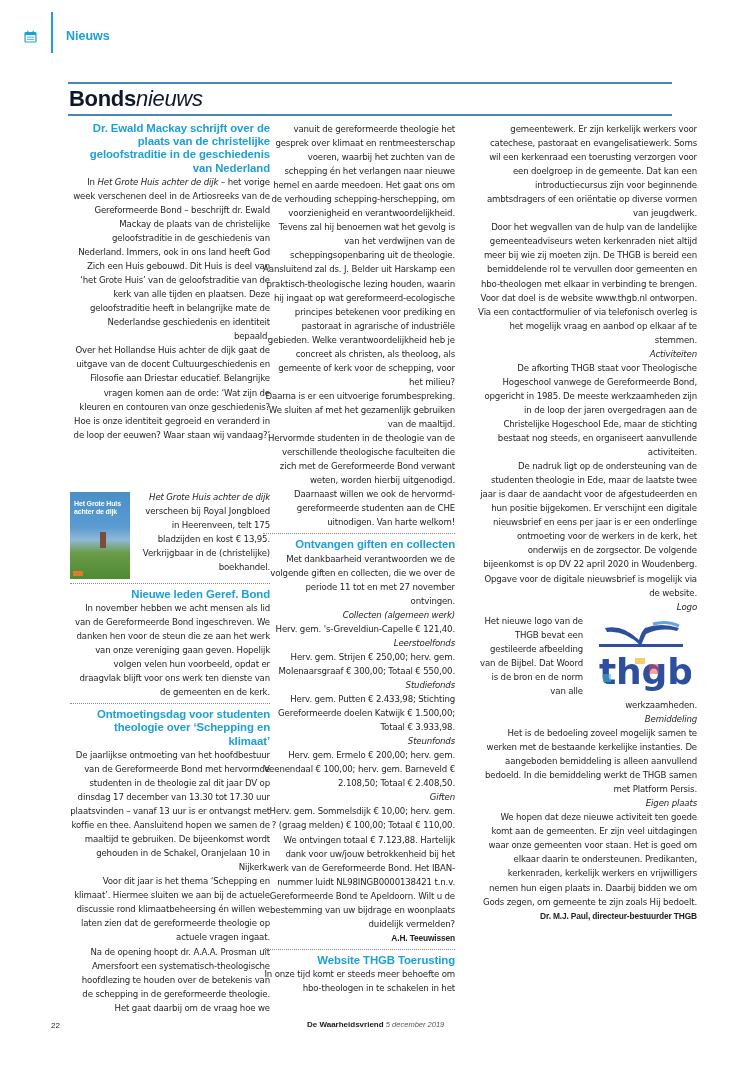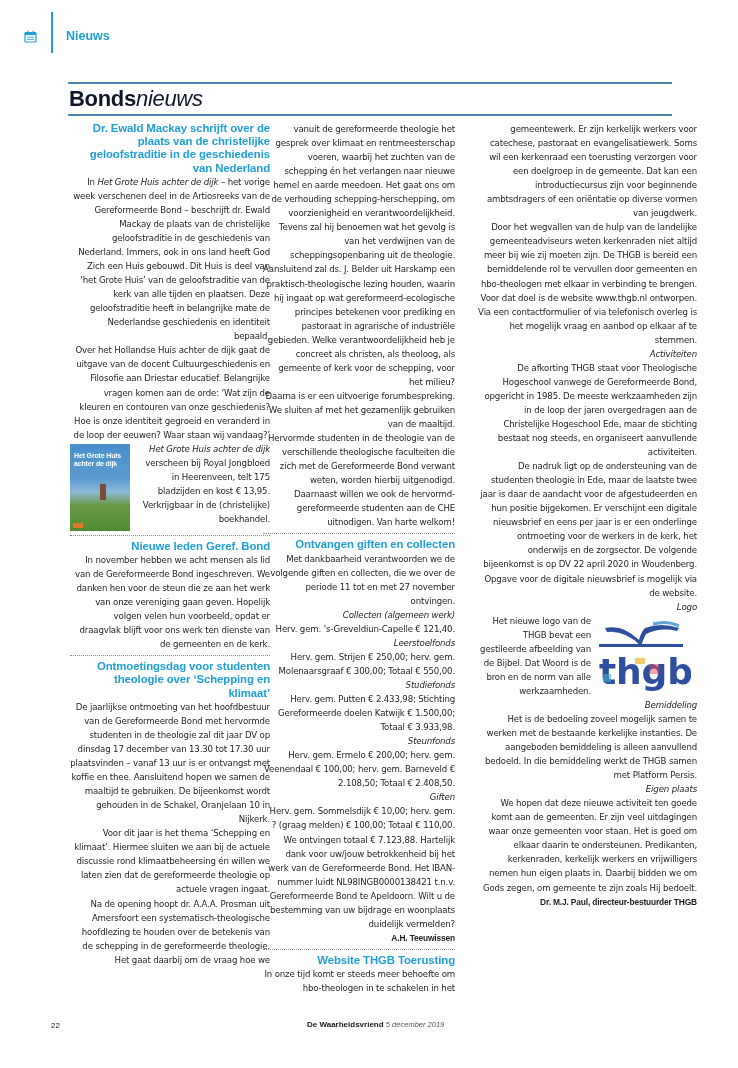--- a/index.html
+++ b/index.html
@@ -20,29 +20,29 @@
          font-size:8.6px; line-height:14.05px; color:#1f1f1f; letter-spacing:-0.15px; }
   .col1 { left:70px; width:200px; }
   .col2 { left:263px; width:192px; }
   .col3 { left:477px; width:220px; }
   .col p { margin:0;text-align:right; }
   .h { font-family:"Liberation Sans", sans-serif; font-weight:bold; color:#1e9fd6;
        font-size:11.4px; line-height:13.2px; margin:0 0 1px 0; letter-spacing:-0.1px; }
   .it { font-style:italic; }
   .dots { border-bottom:1.5px dotted #8a8a8a; margin:4px 0 4px 0; height:0; }
   .sig { text-align:right; font-family:"Liberation Sans", sans-serif; font-weight:bold; font-size:8.4px; }
-  .bookwrap { overflow:hidden; }
+  .bookwrap { overflow:hidden;margin-top:48px; }
   .book { float:left; width:60px; height:87px; margin:2px 10px 0 0; position:relative;
           background:linear-gradient(#4a8fc9 0%, #5a9bd0 40%, #8fb9d8 55%, #6a9b48 70%, #4f8a33 100%); }
   .book .bt { position:absolute; left:4px; top:8px; font-size:7px; line-height:8px; color:#fff;
               font-family:"Liberation Sans", sans-serif; font-weight:bold; }
   .book .tower { position:absolute; left:30px; top:40px; width:6px; height:16px; background:#7b4d36; }
   .book .badge { position:absolute; left:3px; bottom:3px; width:10px; height:5px; background:#e07a2a; }
 
-  .logo { float:right; width:100px; height:78px; margin:4px 6px 0 0; position:relative;text-align:center; }
+  .logo { float:right; width:100px; height:78px; margin:4px 6px 0 8px; position:relative;text-align:center; }
   .logo svg { width:100px; height:78px; }
 
   .footer-page { position:absolute; left:51px; top:1021px; font-size:8px; font-family:"Liberation Sans", sans-serif; }
   .footer-mag { position:absolute; left:307px; top:1020px; font-size:8px; font-family:"Liberation Sans", sans-serif; }
   .footer-mag b { font-weight:bold; }
   .footer-mag i { font-style:italic; color:#555; font-size:7.5px; }
 </style>
 </head>
 <body>
 

